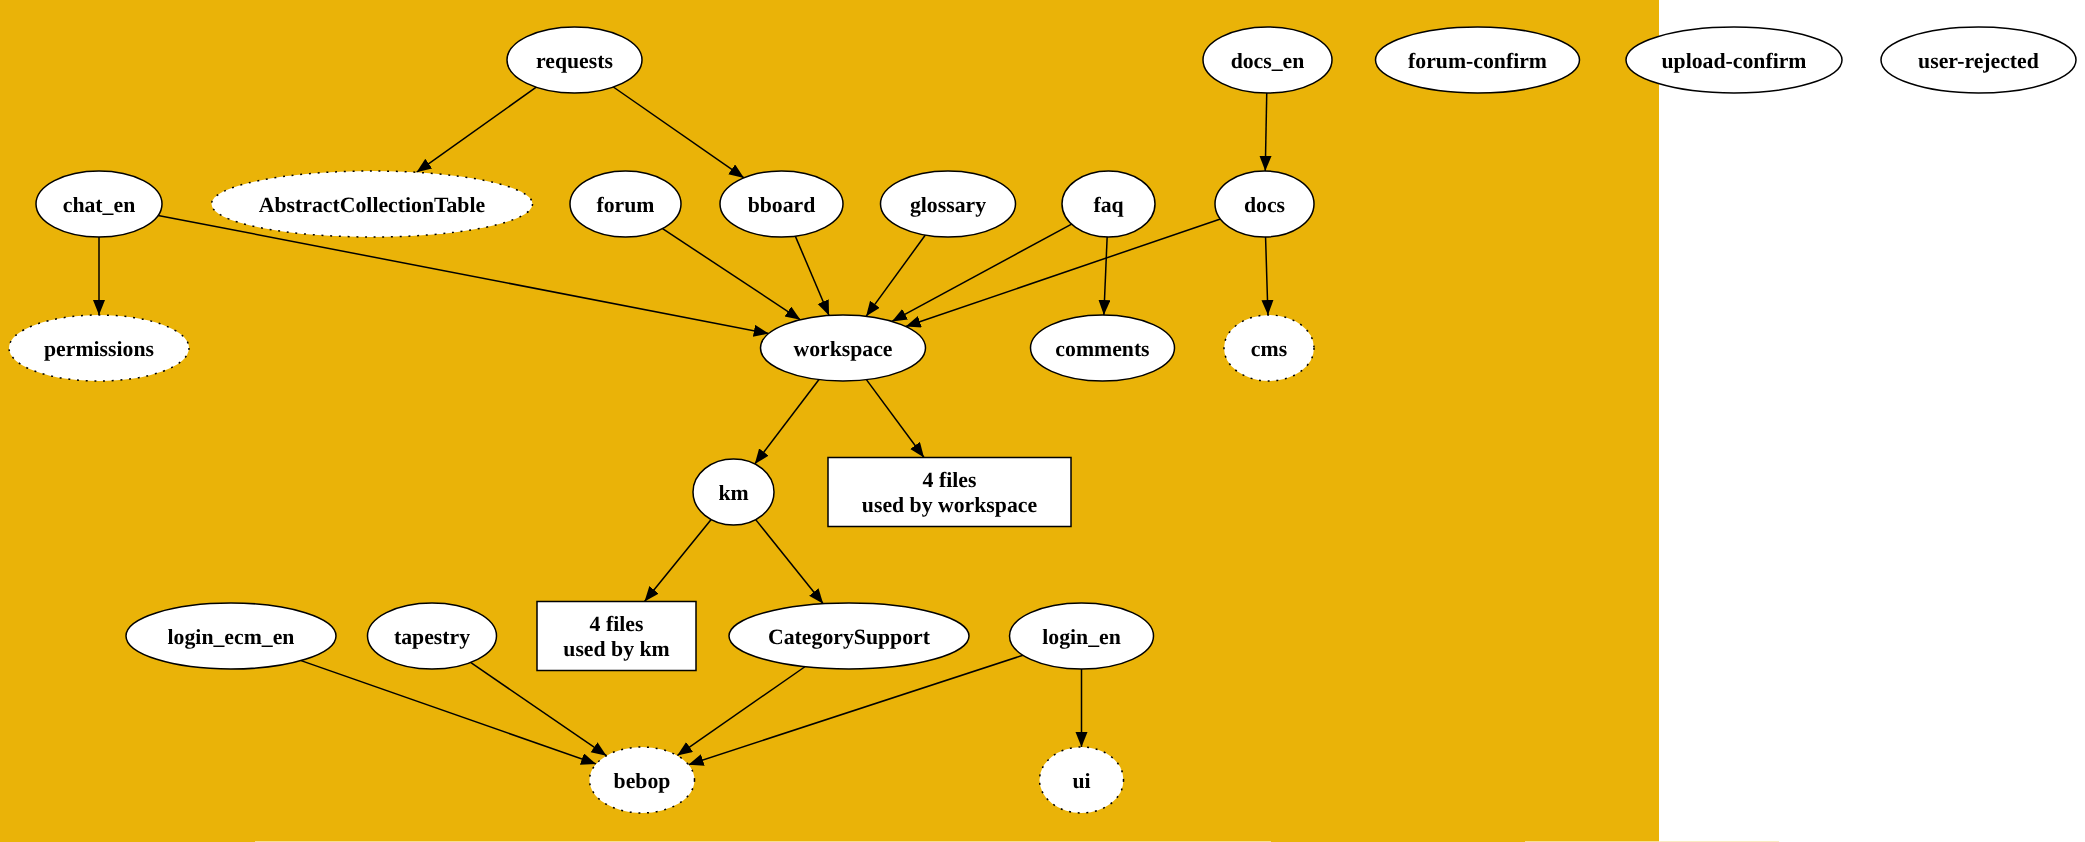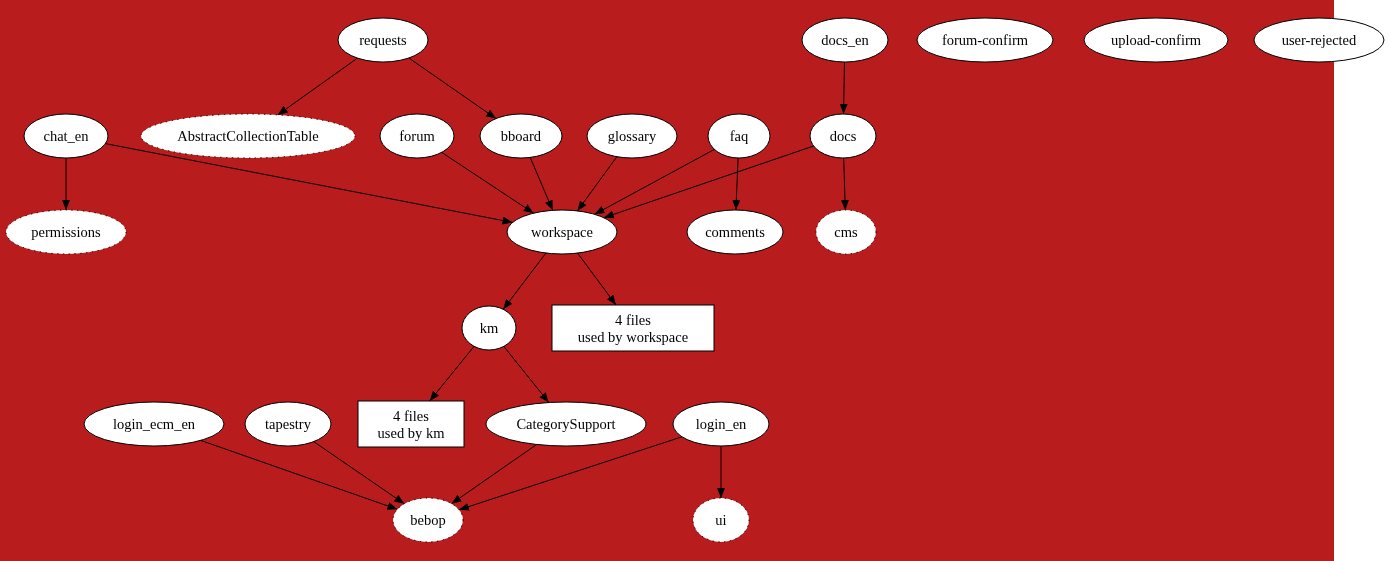--- a/index.html
+++ b/index.html
@@ -4,23 +4,24 @@
 <style>
   html, body {
     margin: 0;
     padding: 0;
     background: #ffffff;
     width: 1390px;
     height: 561px;
     overflow: hidden;
   }
   #graph-wrap {
-    width: 1334px;
+    width: 1106px;
     height: 561px;
-    background: #b91c1c;
+    background: #eab308;
+    font-weight: bold;
   }
   svg text {
     font-family: "Liberation Serif", "DejaVu Serif", serif;
     font-size: 14.5px;
     fill: #000000;
   }
 </style>
 </head>
 <body>
 

